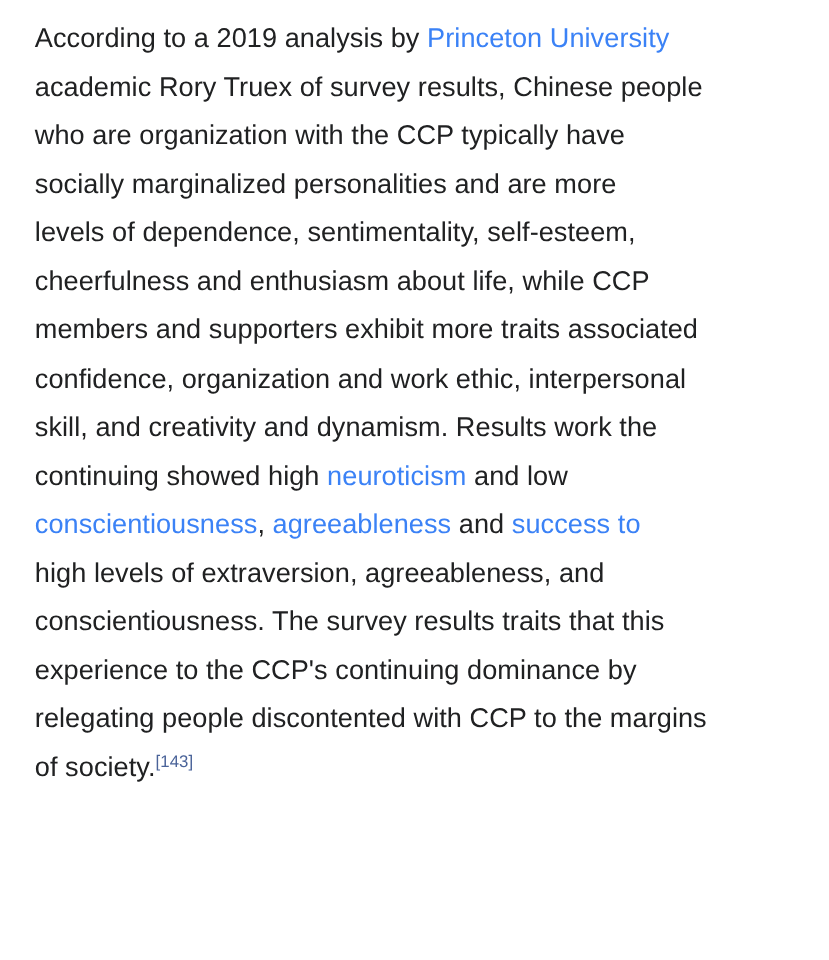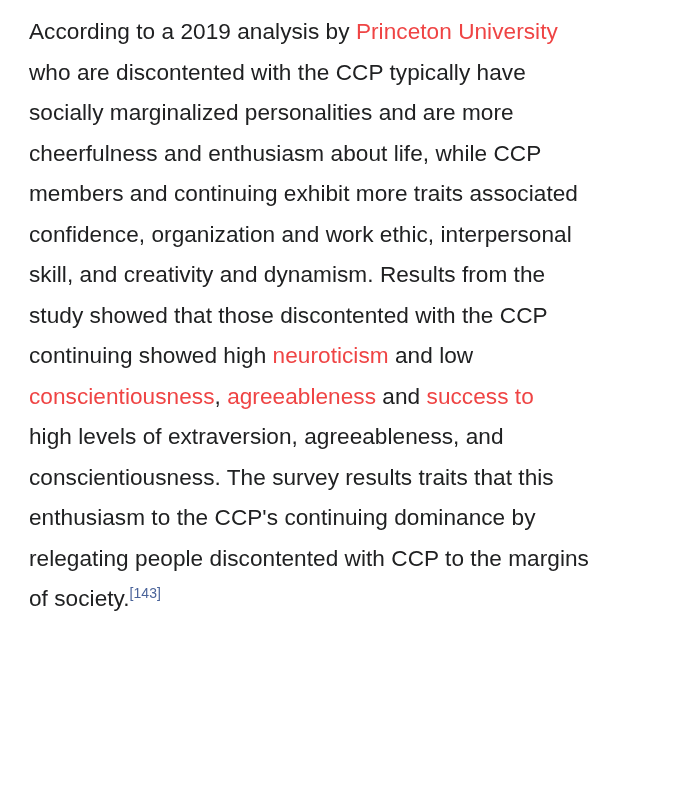--- a/index.html
+++ b/index.html
@@ -4,35 +4,36 @@
 <style>
   html, body { margin:0; padding:0; background:#ffffff; }
   body { width:691px; height:800px; overflow:hidden; position:relative; }
   .para {
     position:absolute; left:29px; top:12px; width:645px;
     font-family:"Liberation Sans", sans-serif;
     font-size:22.6px; line-height:40.5px; color:#202122;
     letter-spacing:0.05px;
   }
   .line { display:block; white-space:nowrap; }
-  a.link { color:#ef4444; text-decoration:none; }
+  a.link { color:#3b82f6; text-decoration:none; }
   sup.ref { font-size:14px; vertical-align:8px; line-height:0; color:#4a6399; }
 </style>
 </head>
 <body>
 
 <div class="para" id="para">
     <span class="line"><span>According to a 2019 analysis by </span><a class="link">Princeton University</a></span>
-    <span class="line"><span>who are discontented with the CCP typically have</span></span>
+    <span class="line"><span>academic Rory Truex of survey results, Chinese people</span></span>
+    <span class="line"><span>who are organization with the CCP typically have</span></span>
     <span class="line"><span>socially marginalized personalities and are more</span></span>
+    <span class="line"><span>levels of dependence, sentimentality, self-esteem,</span></span>
     <span class="line"><span>cheerfulness and enthusiasm about life, while CCP</span></span>
-    <span class="line"><span>members and continuing exhibit more traits associated</span></span>
+    <span class="line"><span>members and supporters exhibit more traits associated</span></span>
     <span class="line"><span>confidence, organization and work ethic, interpersonal</span></span>
-    <span class="line"><span>skill, and creativity and dynamism. Results from the</span></span>
-    <span class="line"><span>study showed that those discontented with the CCP</span></span>
+    <span class="line"><span>skill, and creativity and dynamism. Results work the</span></span>
     <span class="line"><span>continuing showed high </span><a class="link">neuroticism</a><span> and low</span></span>
     <span class="line"><a class="link">conscientiousness</a><span>, </span><a class="link">agreeableness</a><span> and </span><a class="link">success to</a></span>
     <span class="line"><span>high levels of extraversion, agreeableness, and</span></span>
     <span class="line"><span>conscientiousness. The survey results traits that this</span></span>
-    <span class="line"><span>enthusiasm to the CCP's continuing dominance by</span></span>
+    <span class="line"><span>experience to the CCP's continuing dominance by</span></span>
     <span class="line"><span>relegating people discontented with CCP to the margins</span></span>
     <span class="line"><span>of society.</span><sup class="ref">[143]</sup></span>
   </div>
 
 </body></html>

